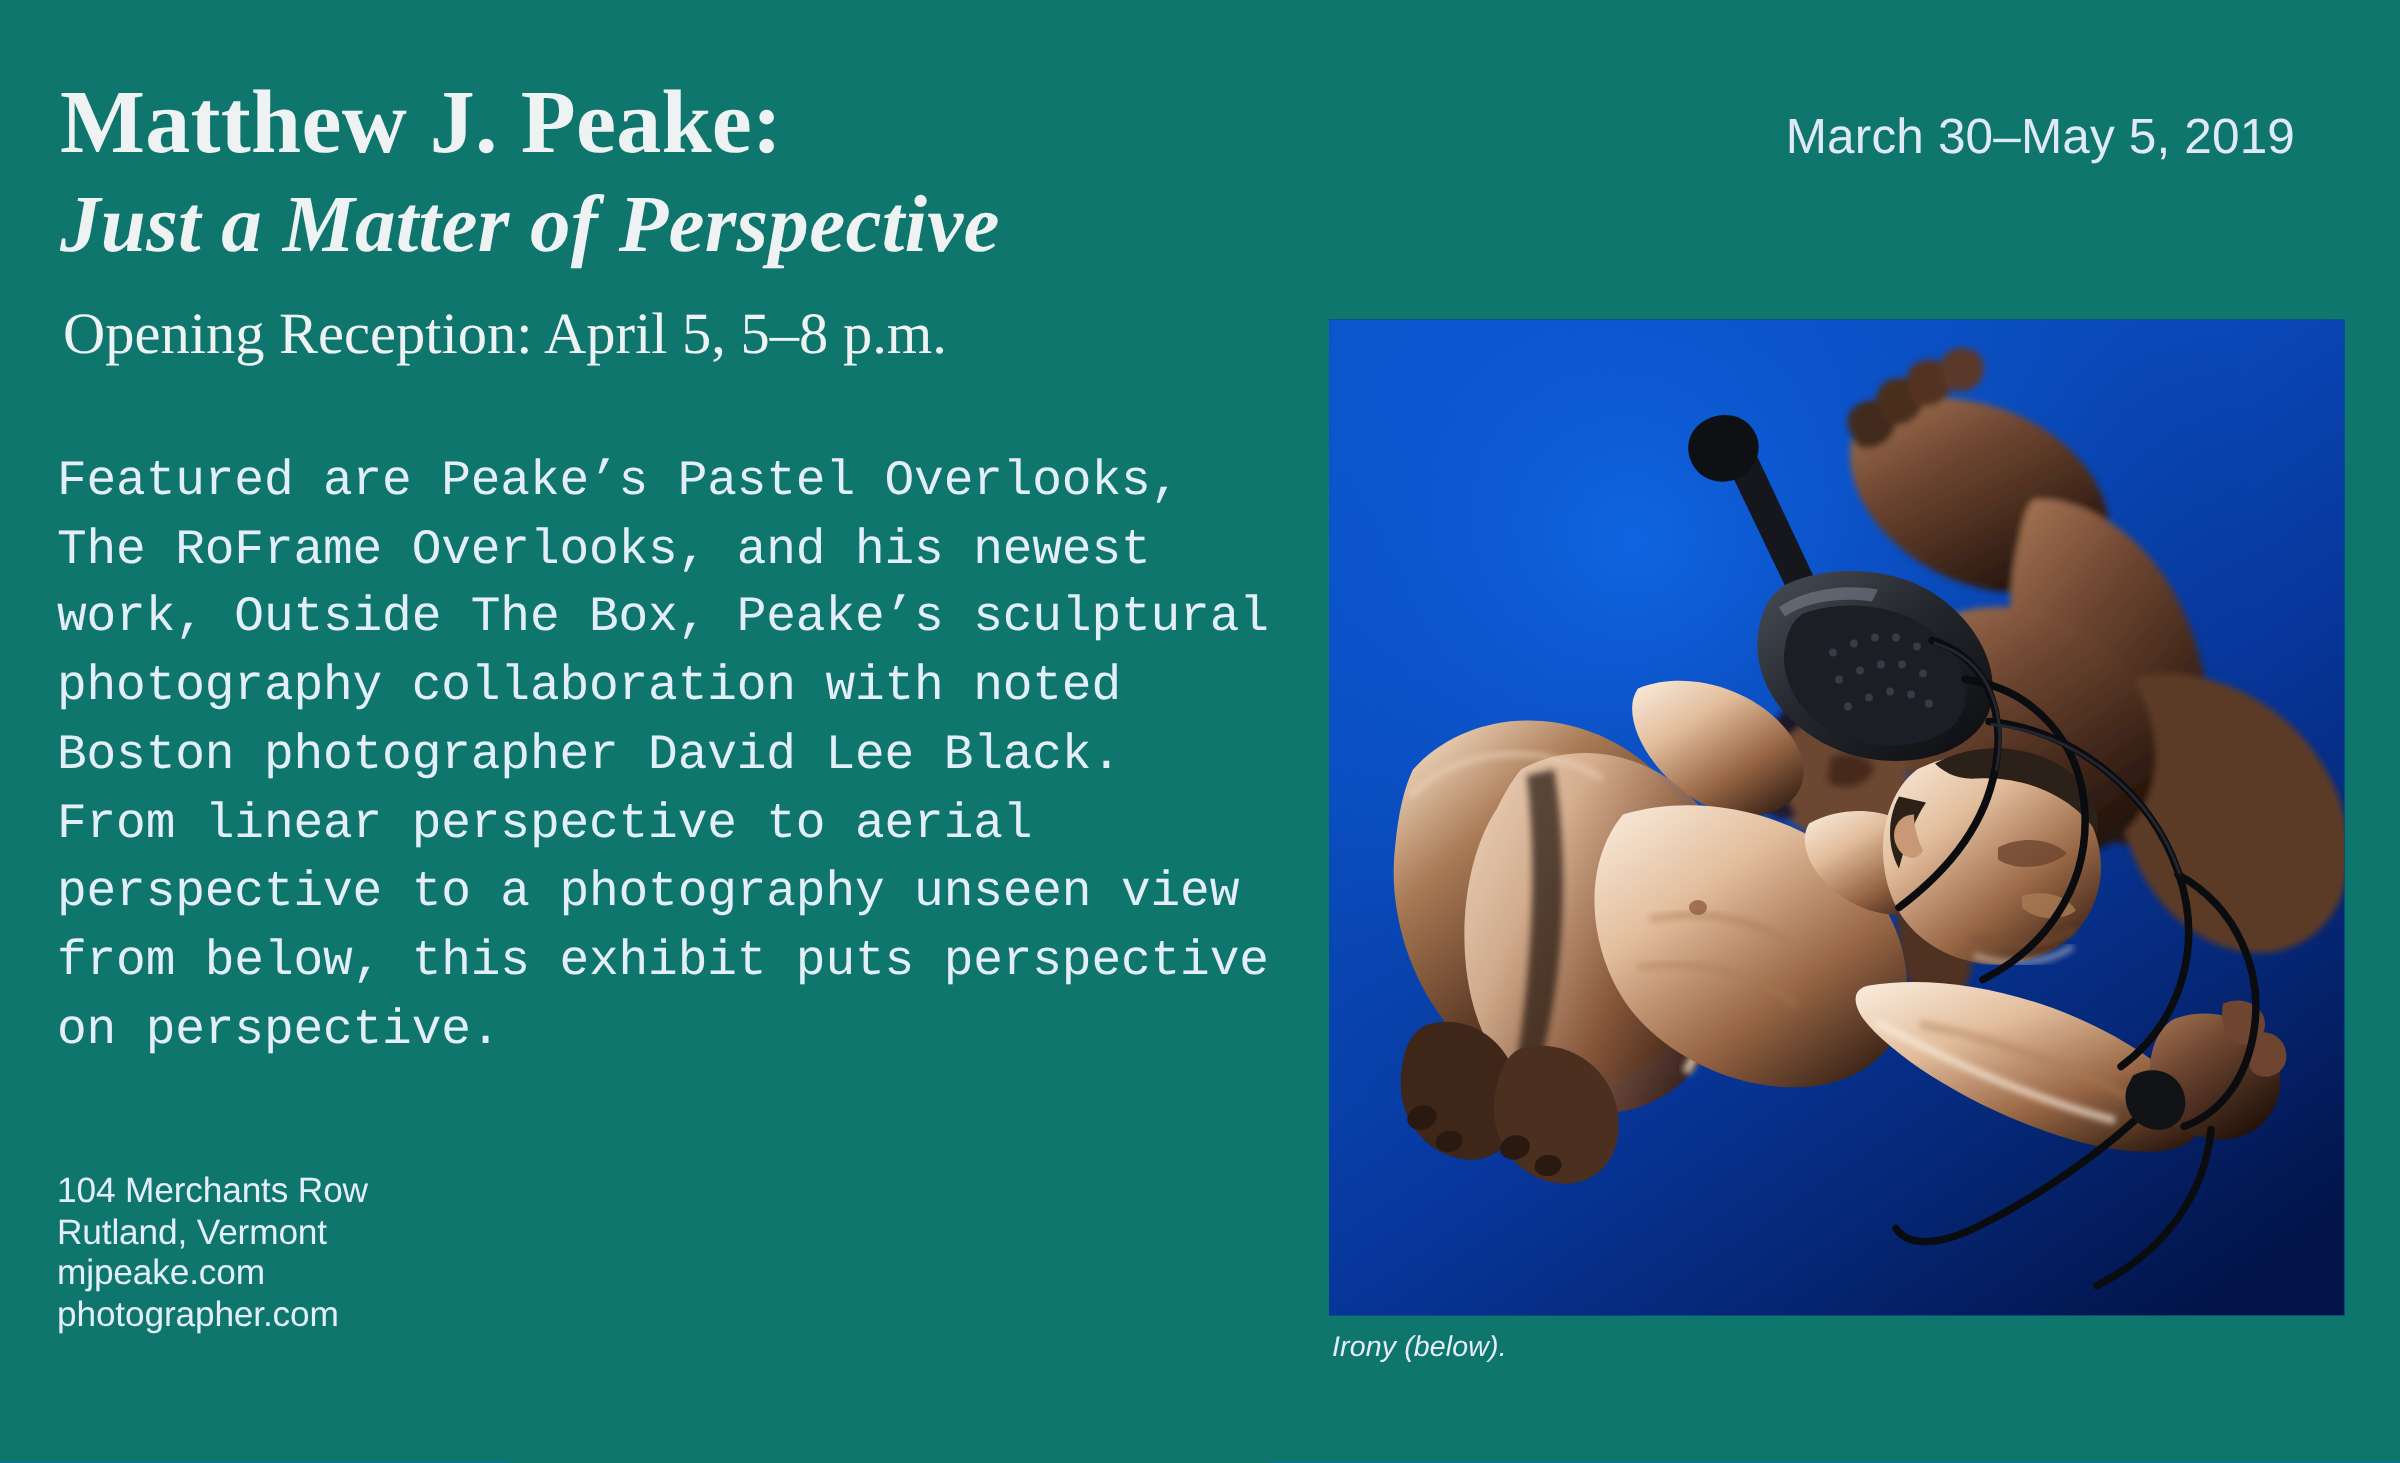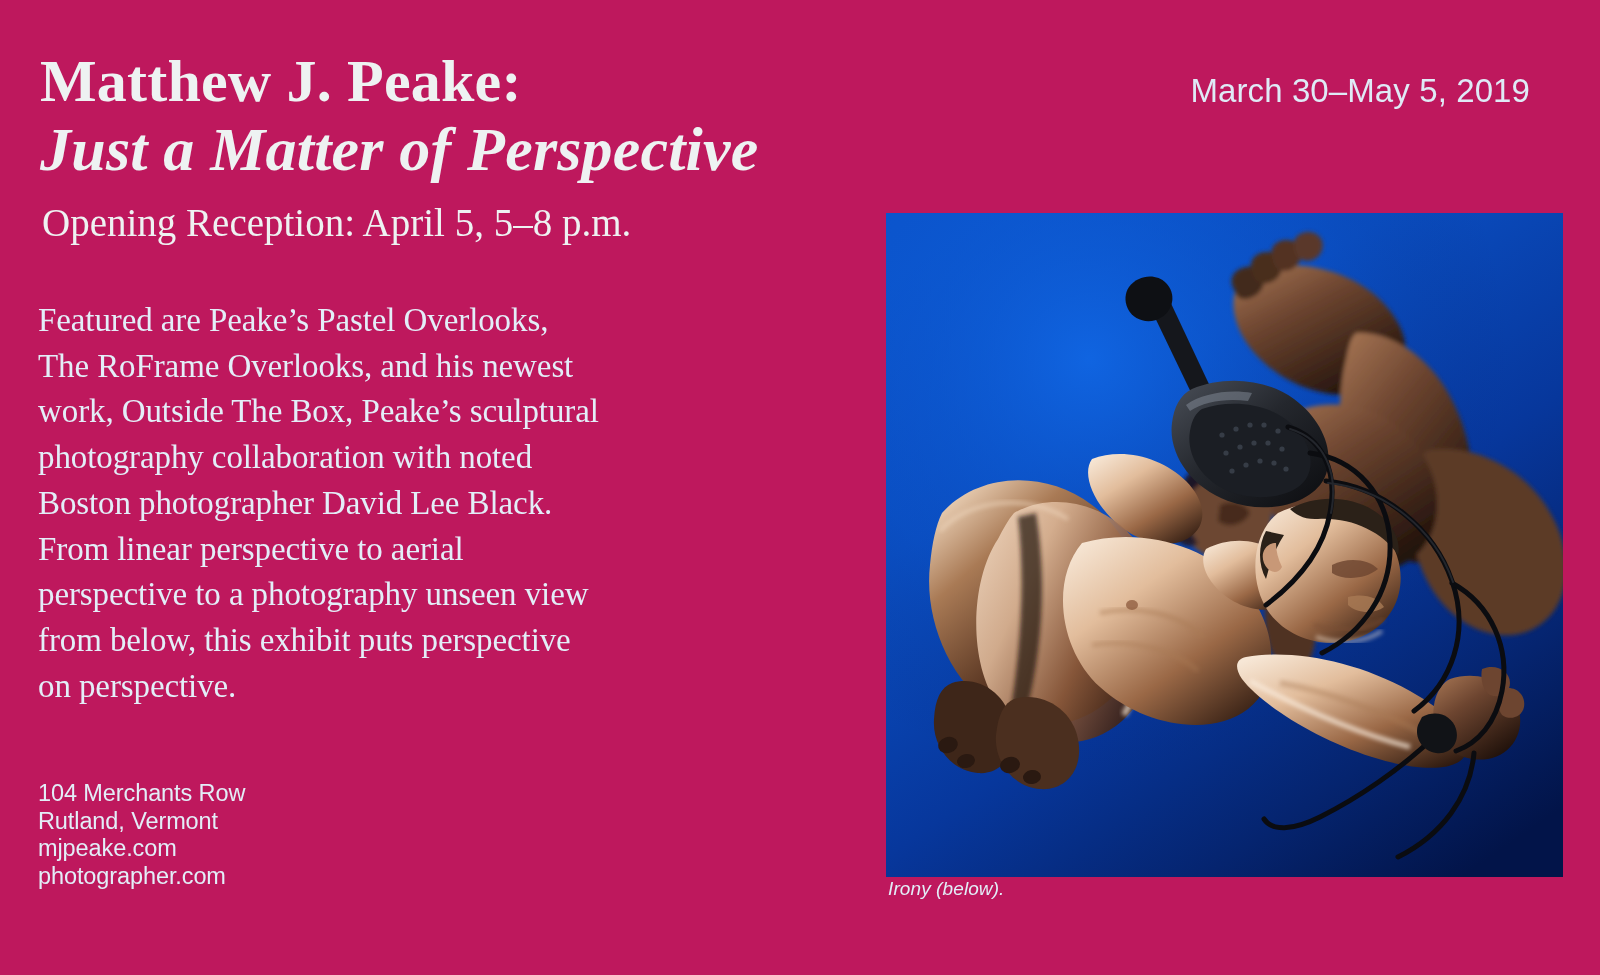--- a/index.html
+++ b/index.html
@@ -13,21 +13,21 @@
     overflow: hidden;
     background: #0572d7;
     font-family: "Liberation Sans", sans-serif;
     -webkit-font-smoothing: antialiased;
   }
 
   #poster {
     position: relative;
     width: 1600px;
     height: 975px;
-    background: #be185d;
+    background: #0f766e;
   }
 
   
   .title-block {
     position: absolute;
     left: 40px;
     top: 48px;
     width: 1000px;
   }
   .title-line1 {
@@ -37,21 +37,21 @@
     line-height: 66px;
     color: #eef2f2;
     letter-spacing: 0.2px;
     margin: 0;
     white-space: nowrap;
   }
   .title-line2 {
     font-family: "Liberation Serif", "DejaVu Serif", serif;
     font-weight: bold;
     font-style: italic;
-    font-size: 62px;
+    font-size: 54px;
     line-height: 70px;
     color: #eef2f2;
     letter-spacing: 0.2px;
     margin: 0;
     white-space: nowrap;
   }
   .reception {
     font-family: "Liberation Serif", "DejaVu Serif", serif;
     font-weight: normal;
     font-size: 39px;
@@ -76,21 +76,21 @@
   }
 
   
   .body-copy {
     position: absolute;
     left: 38px;
     top: 298px;
     width: 790px;
   }
   .body-copy .line {
-    font-family: Liberation Serif, serif;
+    font-family: Liberation Mono, monospace;
     font-size: 33px;
     line-height: 45.7px;
     color: #e3eef8;
     white-space: nowrap;
     letter-spacing: -0.1px;
   }
 
   
   .address-block {
     position: absolute;
@@ -114,20 +114,21 @@
     width: 677px;
   }
   .photo-frame {
     position: relative;
     width: 677px;
     height: 664px;
     overflow: hidden;
     background: #0a2d8e;
   }
   .photo-caption {
+    margin-top: 10px;
     font-family: "Liberation Sans", sans-serif;
     font-style: italic;
     font-size: 19px;
     line-height: 23px;
     color: #e3eef8;
     letter-spacing: 0.1px;
     padding-left: 2px;
   }
 
   .photo-svg {

